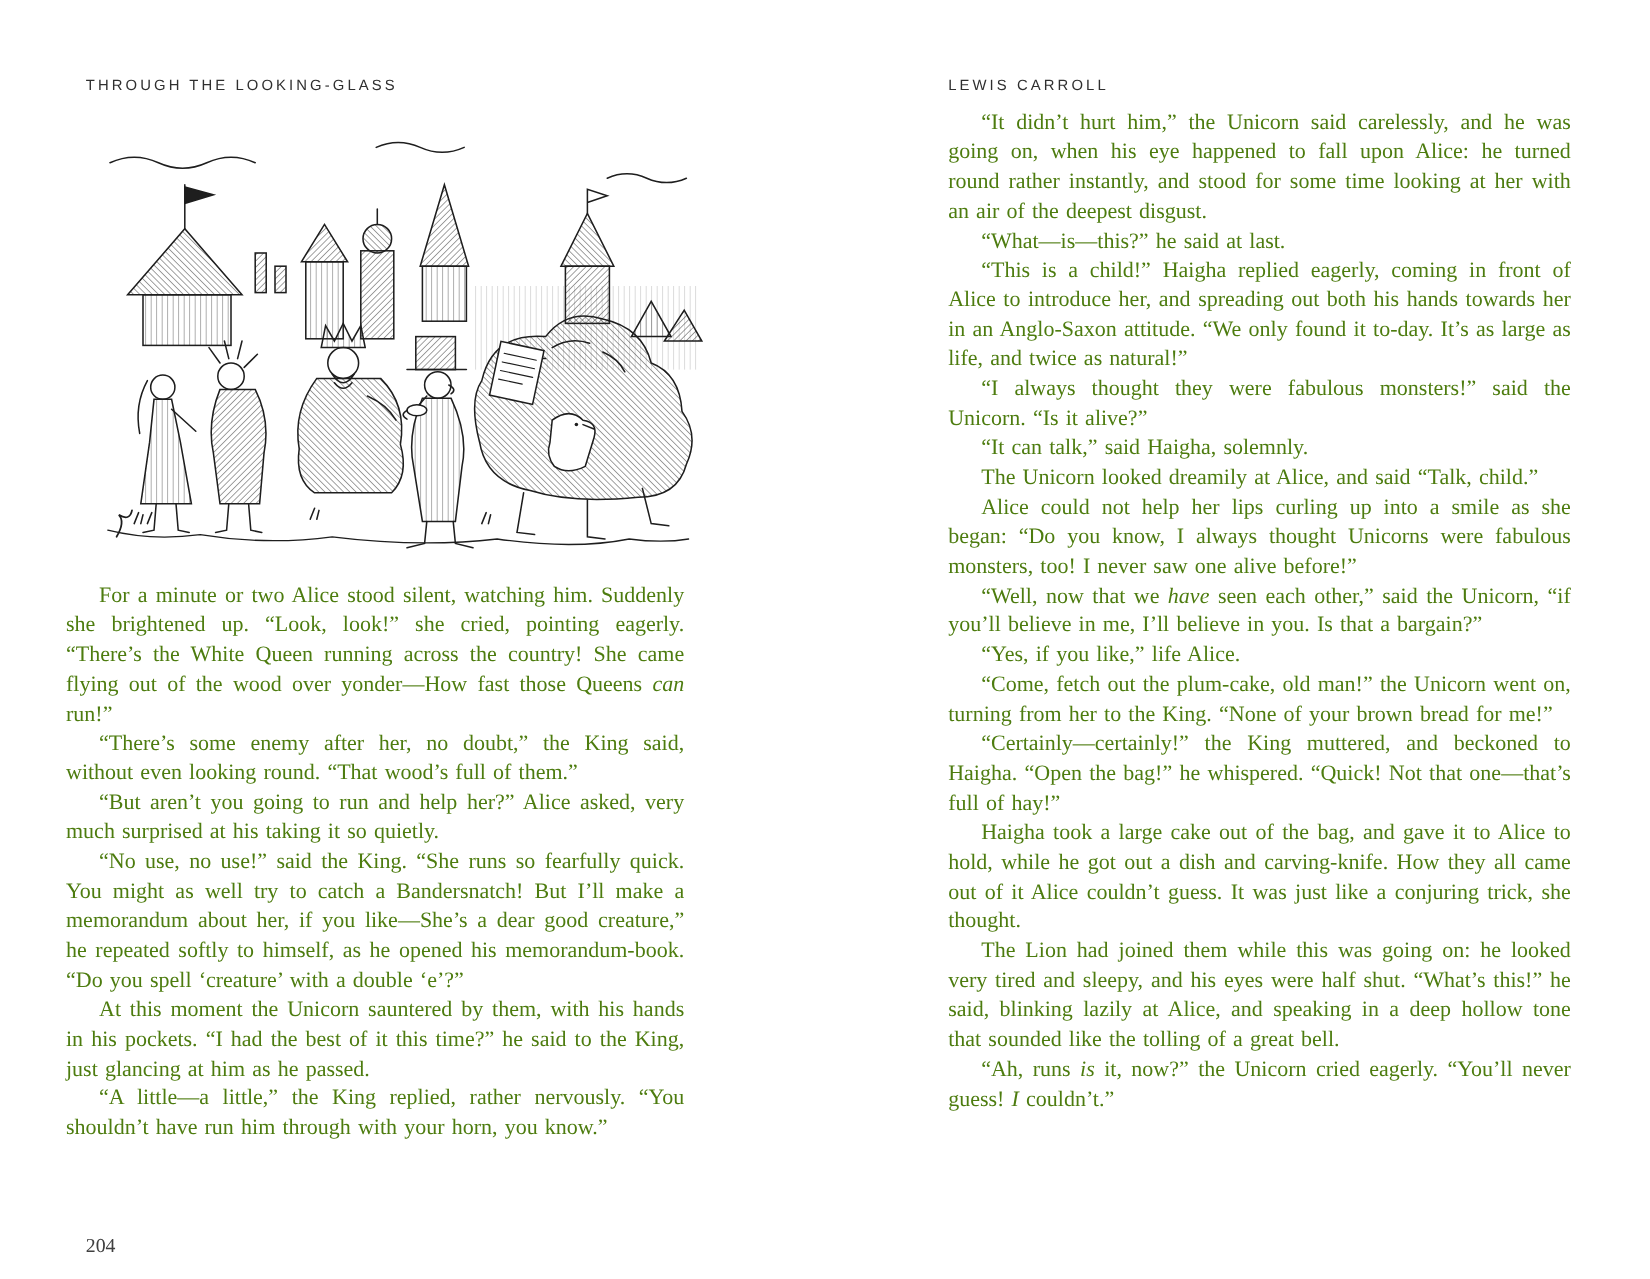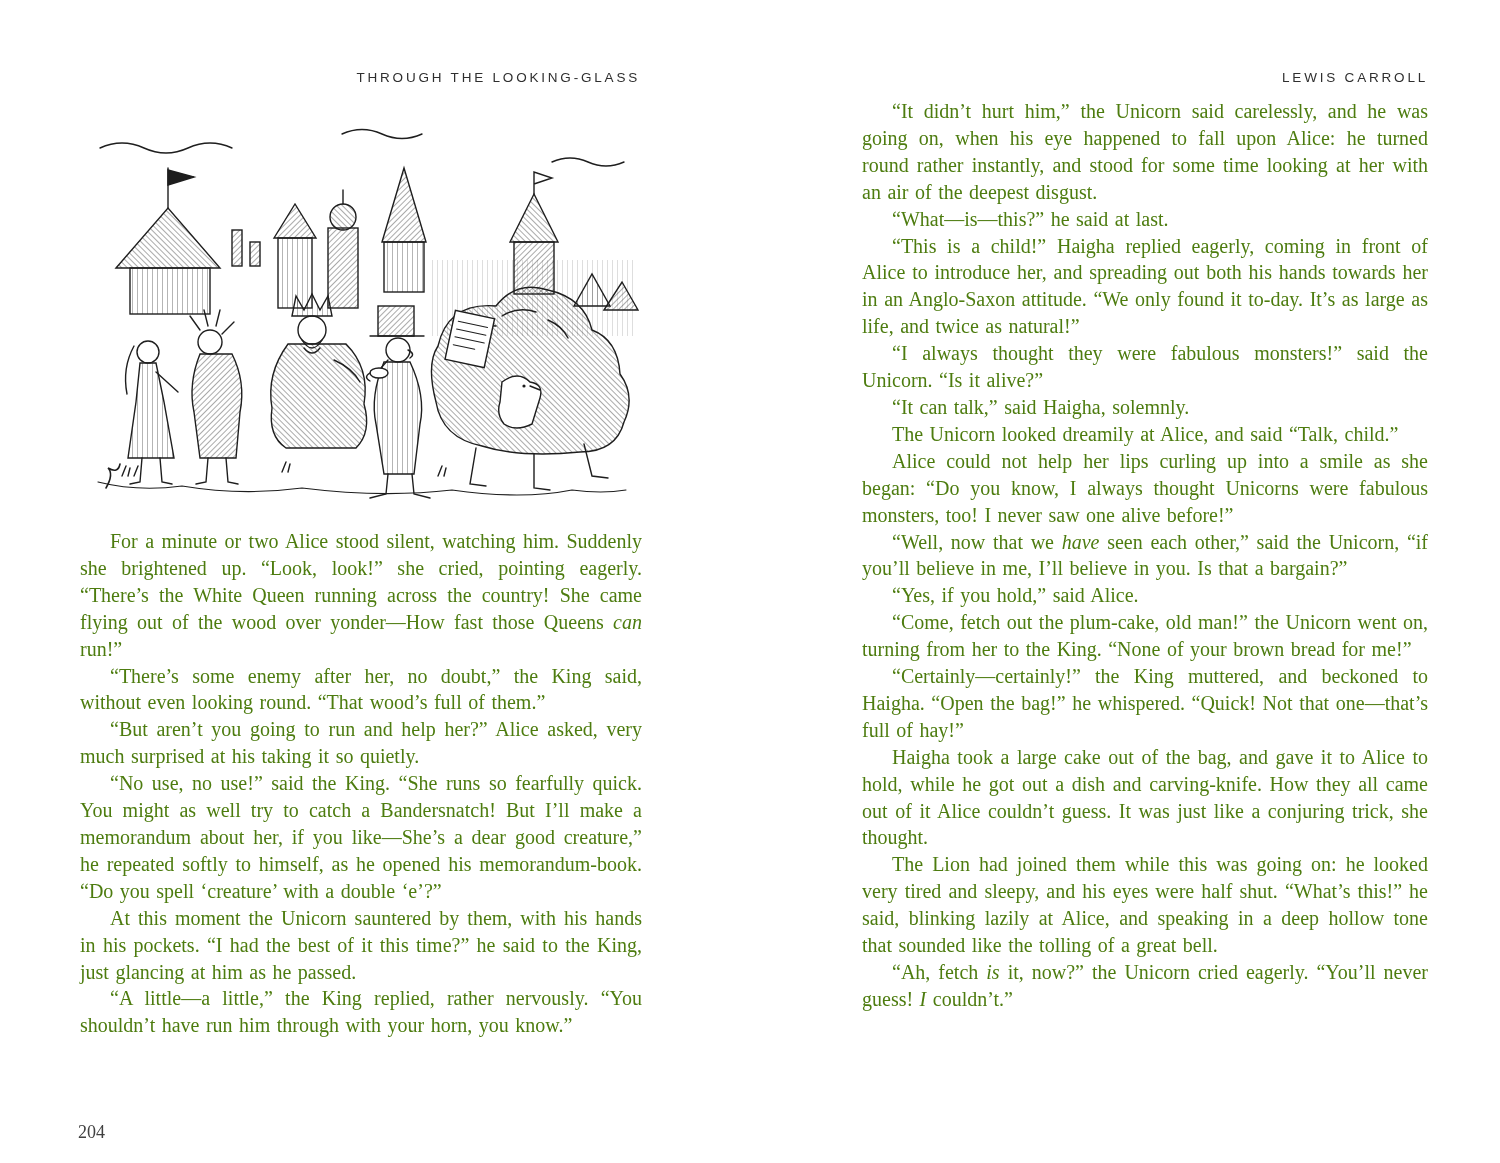--- a/index.html
+++ b/index.html
@@ -19,21 +19,21 @@
     display: flex;
   }
   .page {
     position: relative;
     width: 750px;
     height: 1163px;
   }
   .running-header {
     position: absolute;
     top: 70px;
-    text-align: right;
+    text-align: left;
     font-family: "Liberation Sans", sans-serif;
     font-size: 13.5px;
     font-weight: 500;
     letter-spacing: 2.8px;
     color: #2f2f2f;
     white-space: nowrap;
   }
   .page-left .running-header { left: 78px;  width: 562px; }
   .page-right .running-header { left: 112px; width: 566px; }
 
@@ -41,21 +41,21 @@
     position: absolute;
     top: 110px;
     left: 82px;
     width: 560px;
     height: 402px;
   }
 
   .text-col {
     position: absolute;
   }
-  .page-left  .text-col { top: 528px; left: 80px;  width: 562px; }
+  .page-left  .text-col { top: 528px; left: 60px;  width: 562px; }
   .page-right .text-col { top: 98px;  left: 112px; width: 566px; }
 
   .para {
     margin: 0;
     font-size: 20px;
     line-height: 26.9px;
     text-align: justify;
     text-indent: 30px;
     word-spacing: 1.5px;
     color: #4d7c0f;
@@ -193,23 +193,23 @@
 
     <div class="text-col">
         <p class="para"><span>“It didn’t hurt him,” the Unicorn said carelessly, and he was going on, when his eye happened to fall upon Alice: he turned round rather instantly, and stood for some time looking at her with an air of the deepest disgust.</span></p>
         <p class="para"><span>“What—is—this?” he said at last.</span></p>
         <p class="para"><span>“This is a child!” Haigha replied eagerly, coming in front of Alice to introduce her, and spreading out both his hands towards her in an Anglo-Saxon attitude. “We only found it to-day. It’s as large as life, and twice as natural!”</span></p>
         <p class="para"><span>“I always thought they were fabulous monsters!” said the Unicorn. “Is it alive?”</span></p>
         <p class="para"><span>“It can talk,” said Haigha, solemnly.</span></p>
         <p class="para"><span>The Unicorn looked dreamily at Alice, and said “Talk, child.”</span></p>
         <p class="para"><span>Alice could not help her lips curling up into a smile as she began: “Do you know, I always thought Unicorns were fabulous monsters, too! I never saw one alive before!”</span></p>
         <p class="para"><span>“Well, now that we </span><em>have</em><span> seen each other,” said the Unicorn, “if you’ll believe in me, I’ll believe in you. Is that a bargain?”</span></p>
-        <p class="para"><span>“Yes, if you hold,” said Alice.</span></p>
+        <p class="para"><span>“Yes, if you like,” life Alice.</span></p>
         <p class="para"><span>“Come, fetch out the plum-cake, old man!” the Unicorn went on, turning from her to the King. “None of your brown bread for me!”</span></p>
         <p class="para"><span>“Certainly—certainly!” the King muttered, and beckoned to Haigha. “Open the bag!” he whispered. “Quick! Not that one—that’s full of hay!”</span></p>
         <p class="para"><span>Haigha took a large cake out of the bag, and gave it to Alice to hold, while he got out a dish and carving-knife. How they all came out of it Alice couldn’t guess. It was just like a conjuring trick, she thought.</span></p>
         <p class="para"><span>The Lion had joined them while this was going on: he looked very tired and sleepy, and his eyes were half shut. “What’s this!” he said, blinking lazily at Alice, and speaking in a deep hollow tone that sounded like the tolling of a great bell.</span></p>
-        <p class="para"><span>“Ah, fetch </span><em>is</em><span> it, now?” the Unicorn cried eagerly. “You’ll never guess! </span><em>I</em><span> couldn’t.”</span></p>
+        <p class="para"><span>“Ah, runs </span><em>is</em><span> it, now?” the Unicorn cried eagerly. “You’ll never guess! </span><em>I</em><span> couldn’t.”</span></p>
       </div>
 
   </div>
 
 </div>
 
 </body></html>

